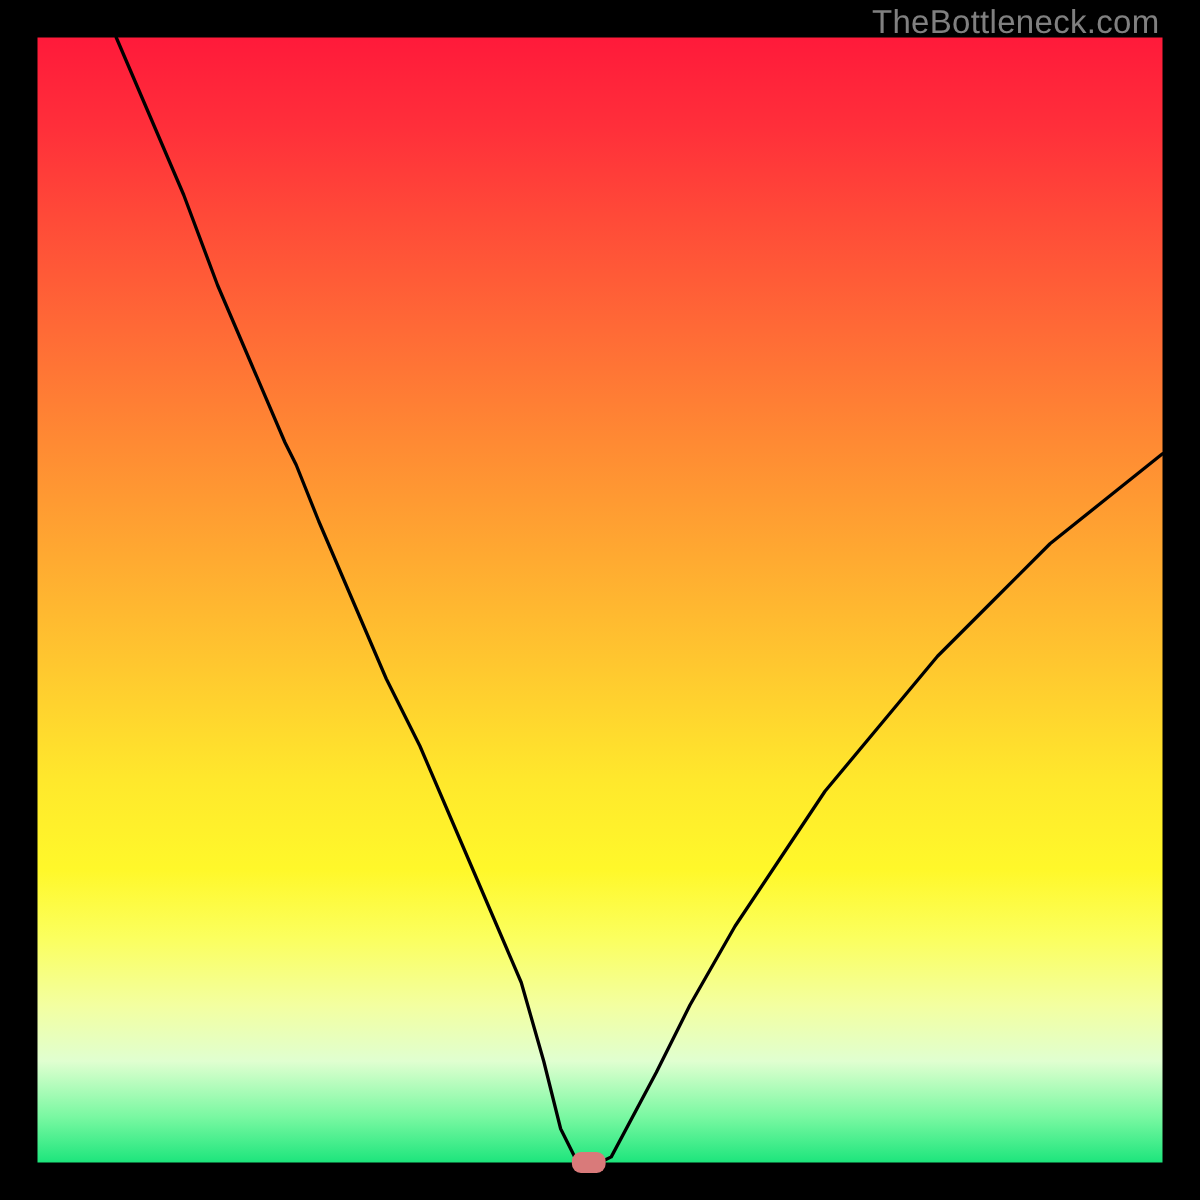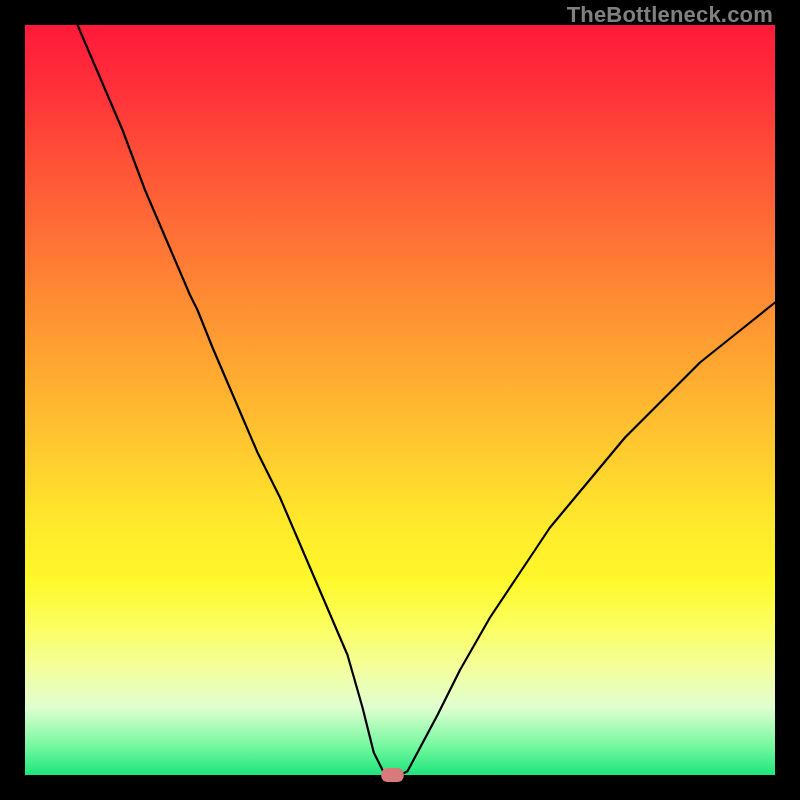--- a/index.html
+++ b/index.html
@@ -48,21 +48,21 @@
     width: 750px;
     height: 750px;
     overflow: visible;
   }
   .watermark {
     position: absolute;
     right: 27px;
     top: 2px;
     color: #808080;
     font-size: 22px;
-    font-weight: 700;
+    font-weight: 400;
     letter-spacing: 0.2px;
     user-select: none;
     margin-left: 48px;
   }
 </style>
 </head>
 <body>
 
 <div class="frame">
   <div class="watermark">TheBottleneck.com</div>

